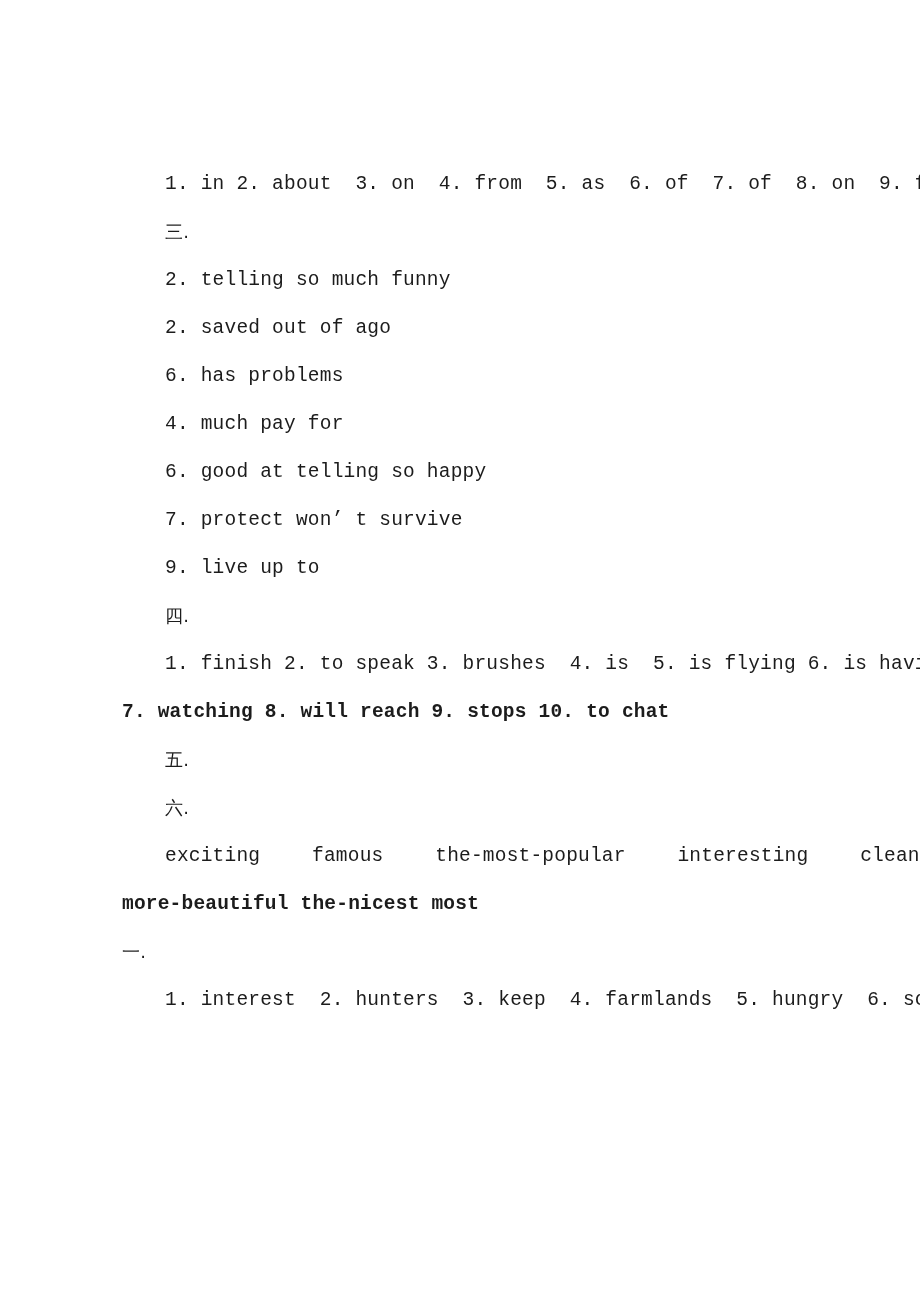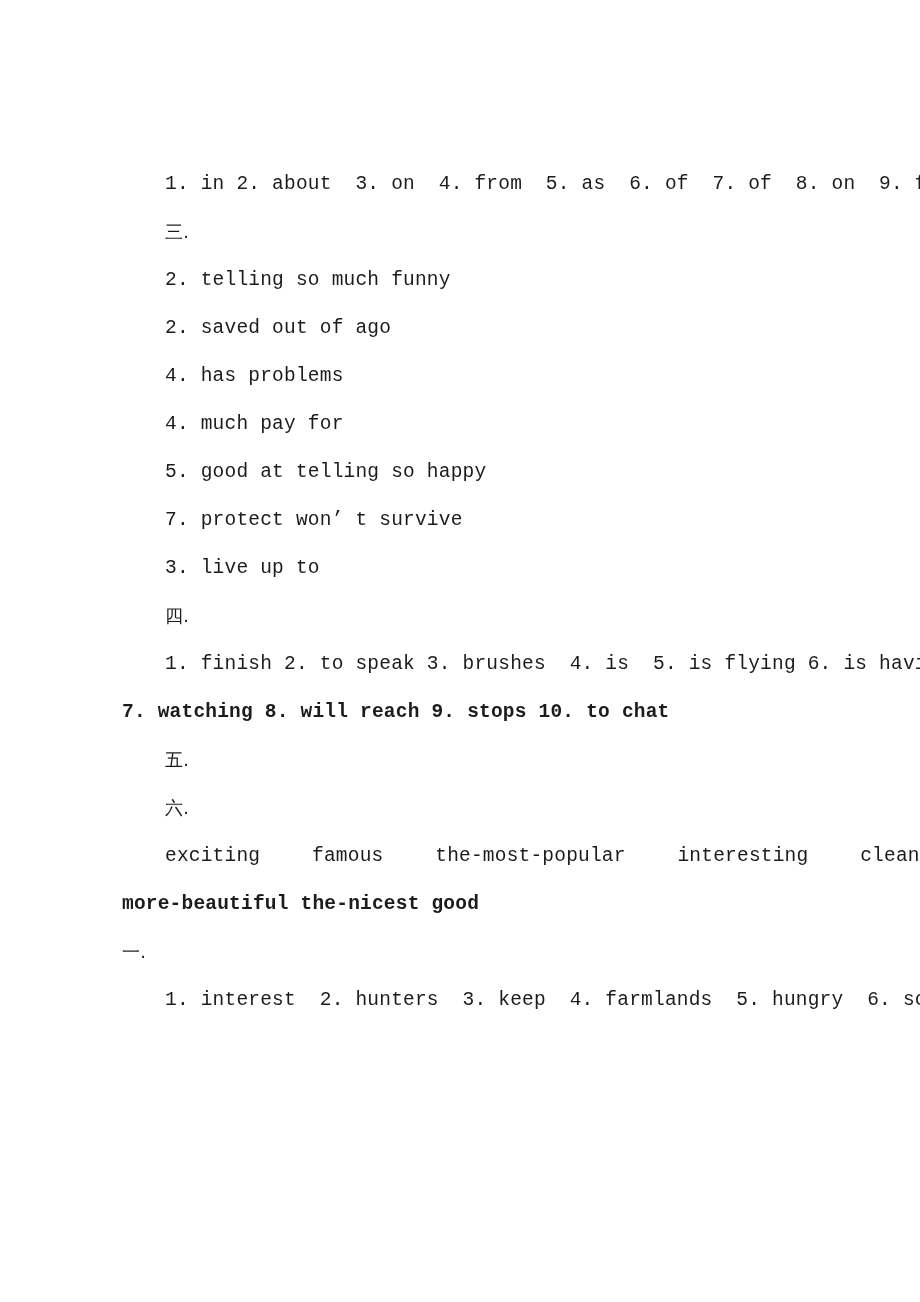--- a/index.html
+++ b/index.html
@@ -62,37 +62,37 @@
 
 <div class="page">
   <div class="doc-body">
 
     <div class="line indent">1. in 2. about  3. on  4. from  5. as  6. of  7. of  8. on  9. for  10. in</div>
 
     <div class="line heading">三.</div>
 
     <div class="line indent">2. telling so much funny</div>
     <div class="line indent">2. saved out of ago</div>
-    <div class="line indent">4. has problems</div>
+    <div class="line indent">6. has problems</div>
     <div class="line indent">4. much pay for</div>
-    <div class="line indent">5. good at telling so happy</div>
+    <div class="line indent">6. good at telling so happy</div>
     <div class="line indent">7. protect won’ t survive</div>
-    <div class="line indent">3. live up to</div>
+    <div class="line indent">9. live up to</div>
 
     <div class="line heading">四.</div>
 
     <div class="line indent">1. finish 2. to speak 3. brushes  4. is  5. is flying 6. is having</div>
     <div class="line flush">7. watching 8. will reach 9. stops 10. to chat</div>
 
     <div class="line heading">五.</div>
 
 
     <div class="line heading">六.</div>
 
     <div class="line justified">exciting  famous  the-most-popular  interesting  cleaner</div>
-    <div class="line flush">more-beautiful the-nicest good</div>
+    <div class="line flush">more-beautiful the-nicest most</div>
 
     <div class="line heading flush-heading">一.</div>
 
     <div class="line indent">1. interest  2. hunters  3. keep  4. farmlands  5. hungry  6. solve</div>
 
   </div>
 </div>
 
 </body></html>

